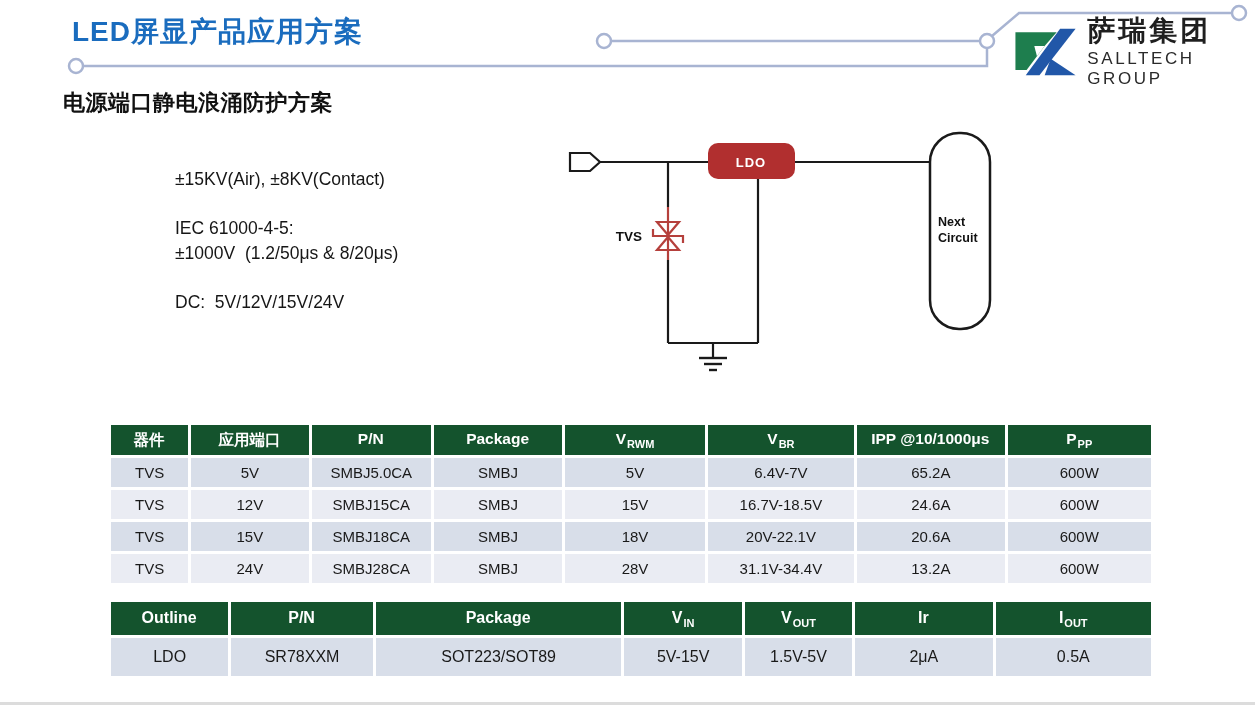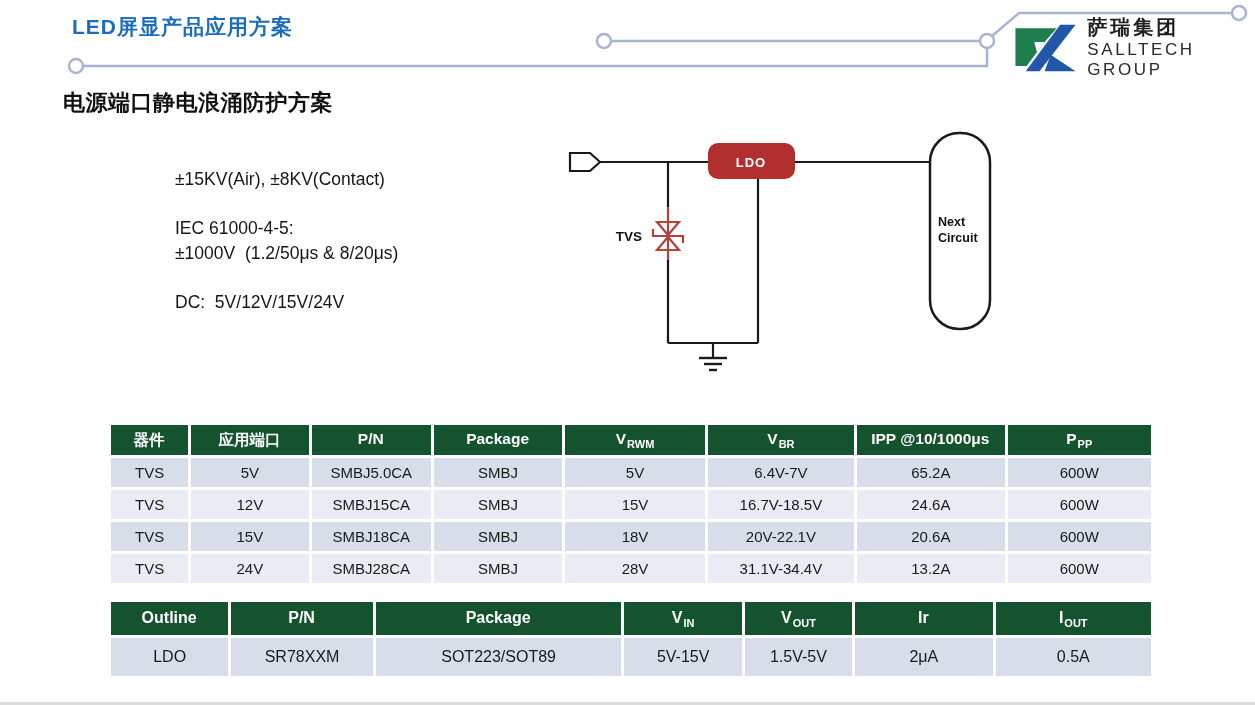--- a/index.html
+++ b/index.html
@@ -4,26 +4,26 @@
 <style>
   html,body { margin:0; padding:0; background:#fff; }
   .slide {
     position:relative; width:1255px; height:705px; background:#ffffff;
     font-family:"Liberation Sans","DejaVu Sans",sans-serif; overflow:hidden;
     border-bottom:3px solid #dcdcdc; box-sizing:border-box;
   }
   
   .page-title {
     position:absolute; left:72px; top:13px;
-    font-size:21px; font-weight:800; color:#1A6CBE; letter-spacing:1px;
+    font-size:28px; font-weight:800; color:#1A6CBE; letter-spacing:1px;
   }
   .deco-svg { position:absolute; left:0; top:0; width:1255px; height:95px; pointer-events:none; }
   .logo { position:absolute; left:1012px; top:16px; display:flex; align-items:center; gap:10px; }
   .logo-text { display:flex; flex-direction:column; }
-  .logo-cn { font-size:20px; font-weight:800; color:#1f1f1f; letter-spacing:3px; line-height:1.1; }
+  .logo-cn { font-size:28px; font-weight:800; color:#1f1f1f; letter-spacing:3px; line-height:1.1; }
   .logo-en { font-size:17px; font-weight:500; color:#2a2a2a; letter-spacing:2.6px; margin-top:2px; }
   .subtitle {
     position:absolute; left:63px; top:88px;
     font-size:22px; font-weight:800; color:#111; letter-spacing:0.5px;
   }
   
   .specs { position:absolute; left:175px; top:167px; font-size:17.5px; color:#161616; }
   .spec-line { line-height:25px; white-space:pre; }
   .spec-gap { height:24px; }
   

